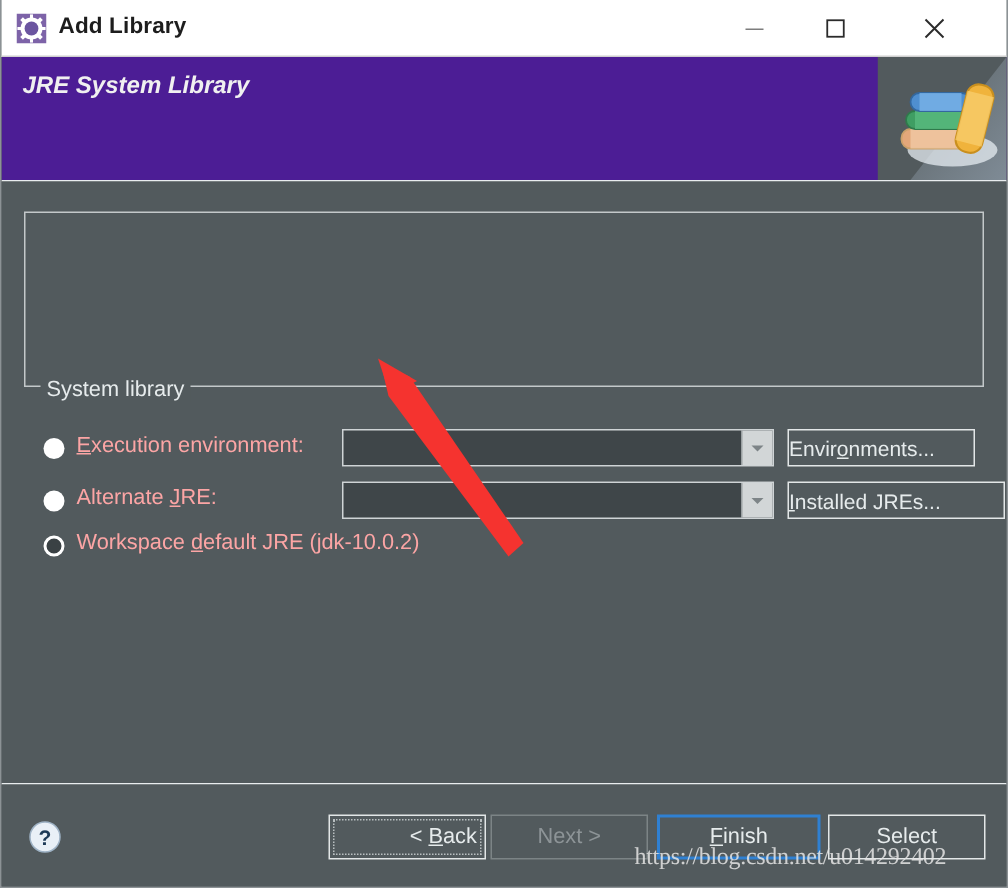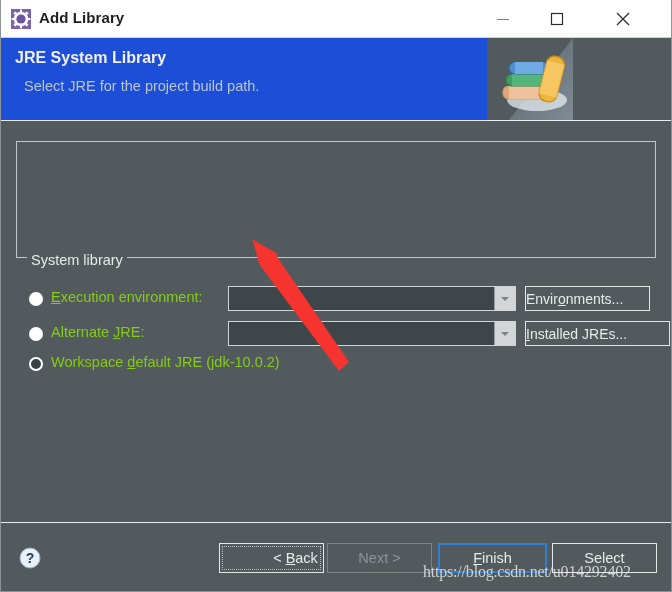--- a/index.html
+++ b/index.html
@@ -56,23 +56,24 @@
   }
   .win-btn svg { position:absolute; left: 50%; top: 50%; transform: translate(-50%,-50%); }
   .btn-min  { left: 480px; }
   .btn-max  { left: 534px; }
   .btn-close{ left: 600px; }
 
   
   .header {
     position: absolute;
     left: 0; top: 38px;
-    width: 572px;
+    width: 670px;
     height: 82px;
-    background: #1d4ed8;
+    background: #4c1d95;
+    font-style: italic;
   }
   .header-title {
     position: absolute;
     left: 14px; top: 11px;
     font-size: 16px;
     font-weight: bold;
     color: #f0f0f0;
     white-space: nowrap;
   }
   .header-sub {
@@ -151,21 +152,21 @@
     background: #ffffff;
   }
   .radio.on {
     background: #3a4144;
     border: 2.5px solid #ffffff;
   }
   .radio-label {
     position: absolute;
     left: 22px; top: 0px;
     font-size: 14.5px;
-    color: #84cc16;
+    color: #fca5a5;
     white-space: nowrap;
   }
   .radio-label u { text-decoration: underline; text-underline-offset: 1px; }
 
   
   .combo {
     position: absolute;
     height: 25px;
     box-sizing: border-box;
     border: 1px solid #cfd4d6;
@@ -315,21 +316,20 @@
     </div>
     <div class="win-btn btn-close">
       <svg width="15" height="15" viewBox="0 0 15 15">
         <path d="M1.5 1.5 L13.5 13.5 M13.5 1.5 L1.5 13.5" stroke="#2b2b2b" stroke-width="1.3"></path>
       </svg>
     </div>
   </div>
 
   <div class="header">
     <div class="header-title">JRE System Library</div>
-    <div class="header-sub">Select JRE for the project build path.</div>
     <div class="header-image">
       <svg width="86" height="82" viewBox="0 0 86 82">
         <defs>
           <linearGradient id="bgfade" x1="0" y1="0" x2="1" y2="1">
             <stop offset="0%" stop-color="#5a6265"></stop>
             <stop offset="100%" stop-color="#8794a0"></stop>
           </linearGradient>
         </defs>
         <rect x="0" y="0" width="86" height="82" fill="#525a5d"></rect>
         <path d="M86 0 L86 82 L22 82 Z" fill="url(#bgfade)" opacity="0.85"></path>

